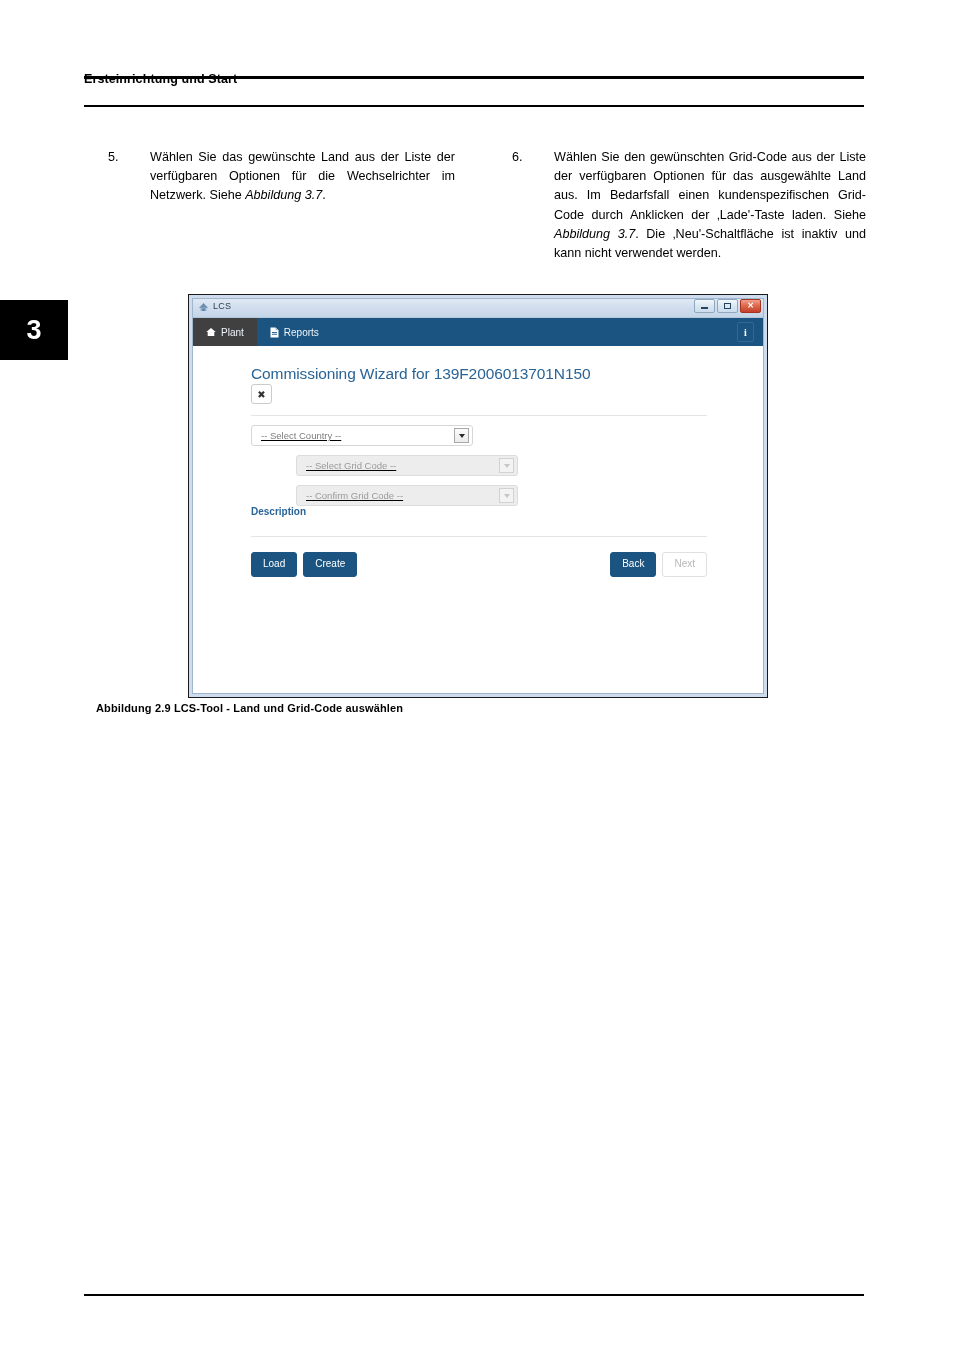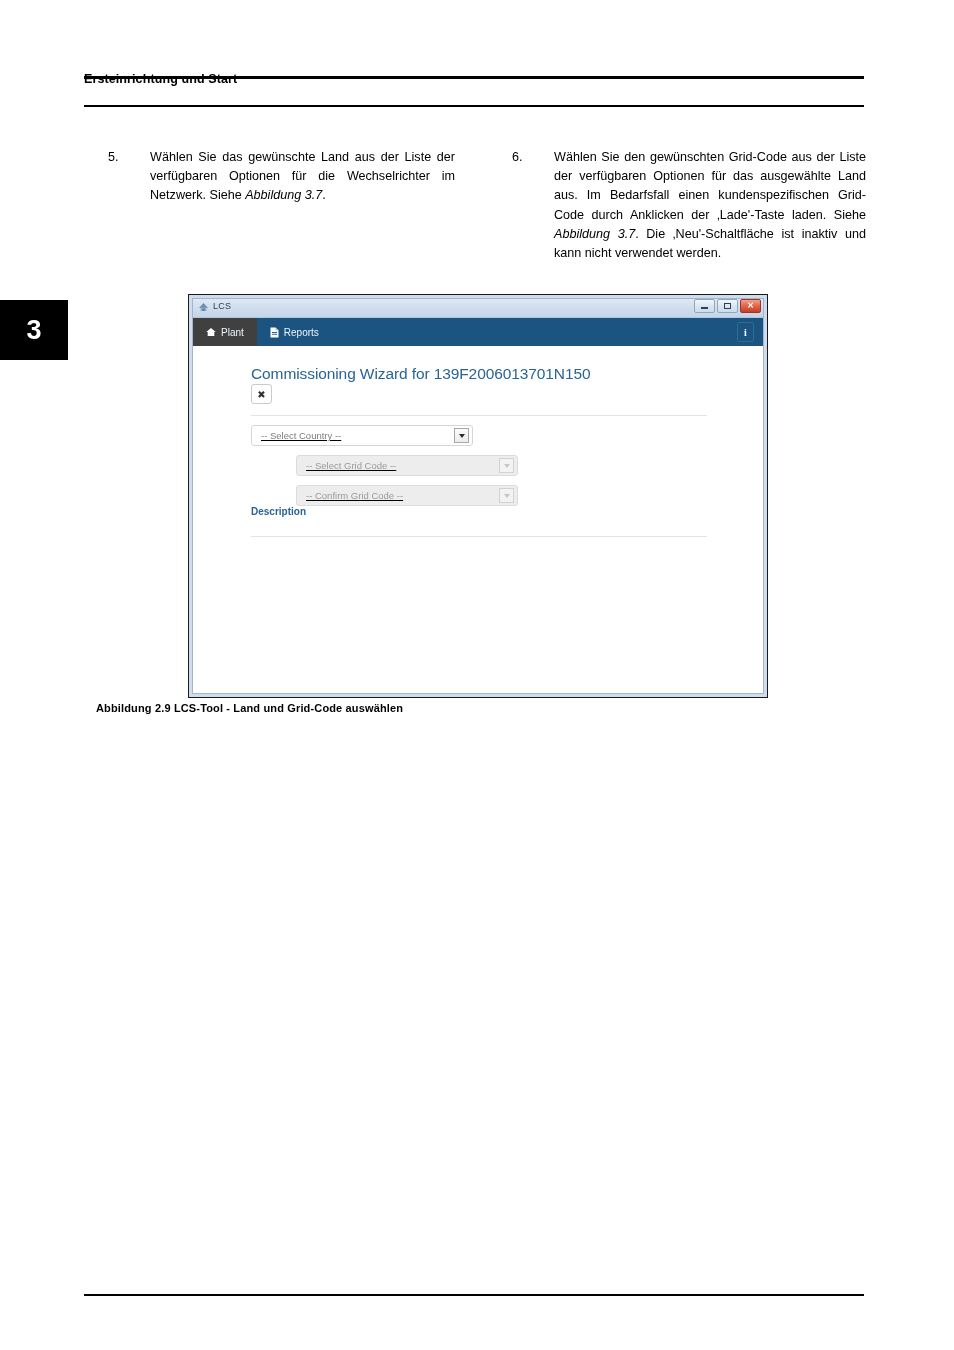--- a/index.html
+++ b/index.html
@@ -432,20 +432,27 @@
             <span class="select-text">-- Confirm Grid Code --</span>
             <span class="select-arrow">
                 <span class="caret"></span>
               </span>
           </div>
 
           <div class="desc-label">Description</div>
 
           <div class="wz-rule-2"></div>
 
+          <div class="btn-row">
+            <div class="btn">Load</div>
+            <div class="btn">Create</div>
+            <div class="btn-spacer"></div>
+            <div class="btn">Back</div>
+            <div class="btn disabled">Next</div>
+          </div>
         </div>
 
       </div>
     </div>
   </div>
 
   <div class="caption">Abbildung 2.9 LCS-Tool - Land und Grid-Code auswählen</div>
 
   <div class="footer-rule"></div>
 </div>

